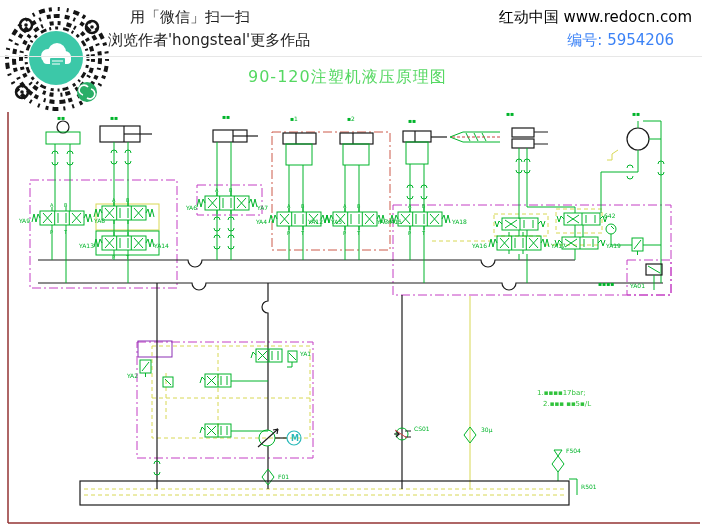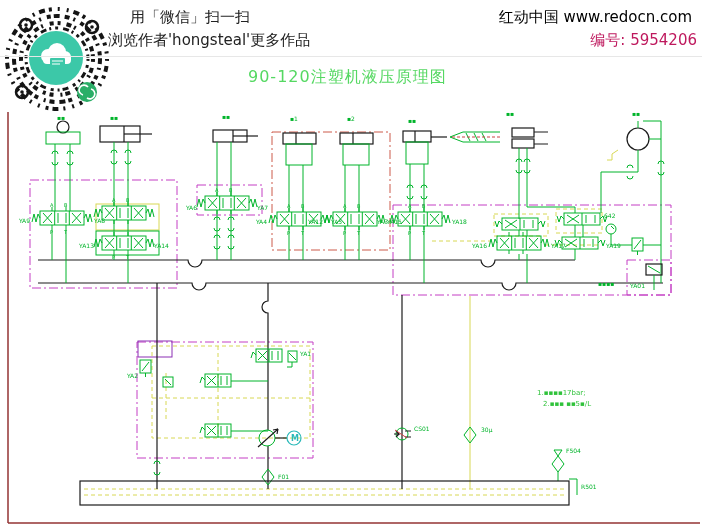--- a/index.html
+++ b/index.html
@@ -3,21 +3,21 @@
 <meta charset="utf-8">
 <style>
   html,body{margin:0;padding:0;background:#fff;}
   #stage{position:relative;width:702px;height:526px;background:#fff;overflow:hidden;
          font-family:"DejaVu Sans","Liberation Sans",sans-serif;}
   #hdr-sep{position:absolute;left:0;top:56px;width:702px;height:1px;background:#e7e7e7;}
   .hl{position:absolute;font-size:15px;color:#222;white-space:nowrap;}
   #hl1{left:130px;top:8px;}
   #hl2{left:102px;top:31px;margin-left:6px;}
   #hr1{right:10px;top:8px;color:#000000;text-align:right;}
-  #hr2{right:5px;top:31px;color:#be185d;}
+  #hr2{right:28px;top:31px;color:#3b82f6;}
   svg{position:absolute;left:0;top:0;}
   .g{stroke:#00b42a;fill:none;stroke-width:1;}
   .k{stroke:#1c1c1c;fill:none;stroke-width:1.2;}
   .m{stroke:#c43fc4;fill:none;stroke-width:1;stroke-dasharray:9 3 2 3;}
   .rb{stroke:#cc5a4a;fill:none;stroke-width:1;stroke-dasharray:9 3 2 3;}
   .y{stroke:#d8d855;fill:none;stroke-width:1;}
   .yd{stroke:#d8d855;fill:none;stroke-width:1;stroke-dasharray:4 3;}
   .cy{stroke:#2ab9b9;fill:none;stroke-width:1.2;}
   .bd{stroke:#943434;fill:none;stroke-width:1.5;}
   .tg{fill:#00b42a;font-size:6px;}

